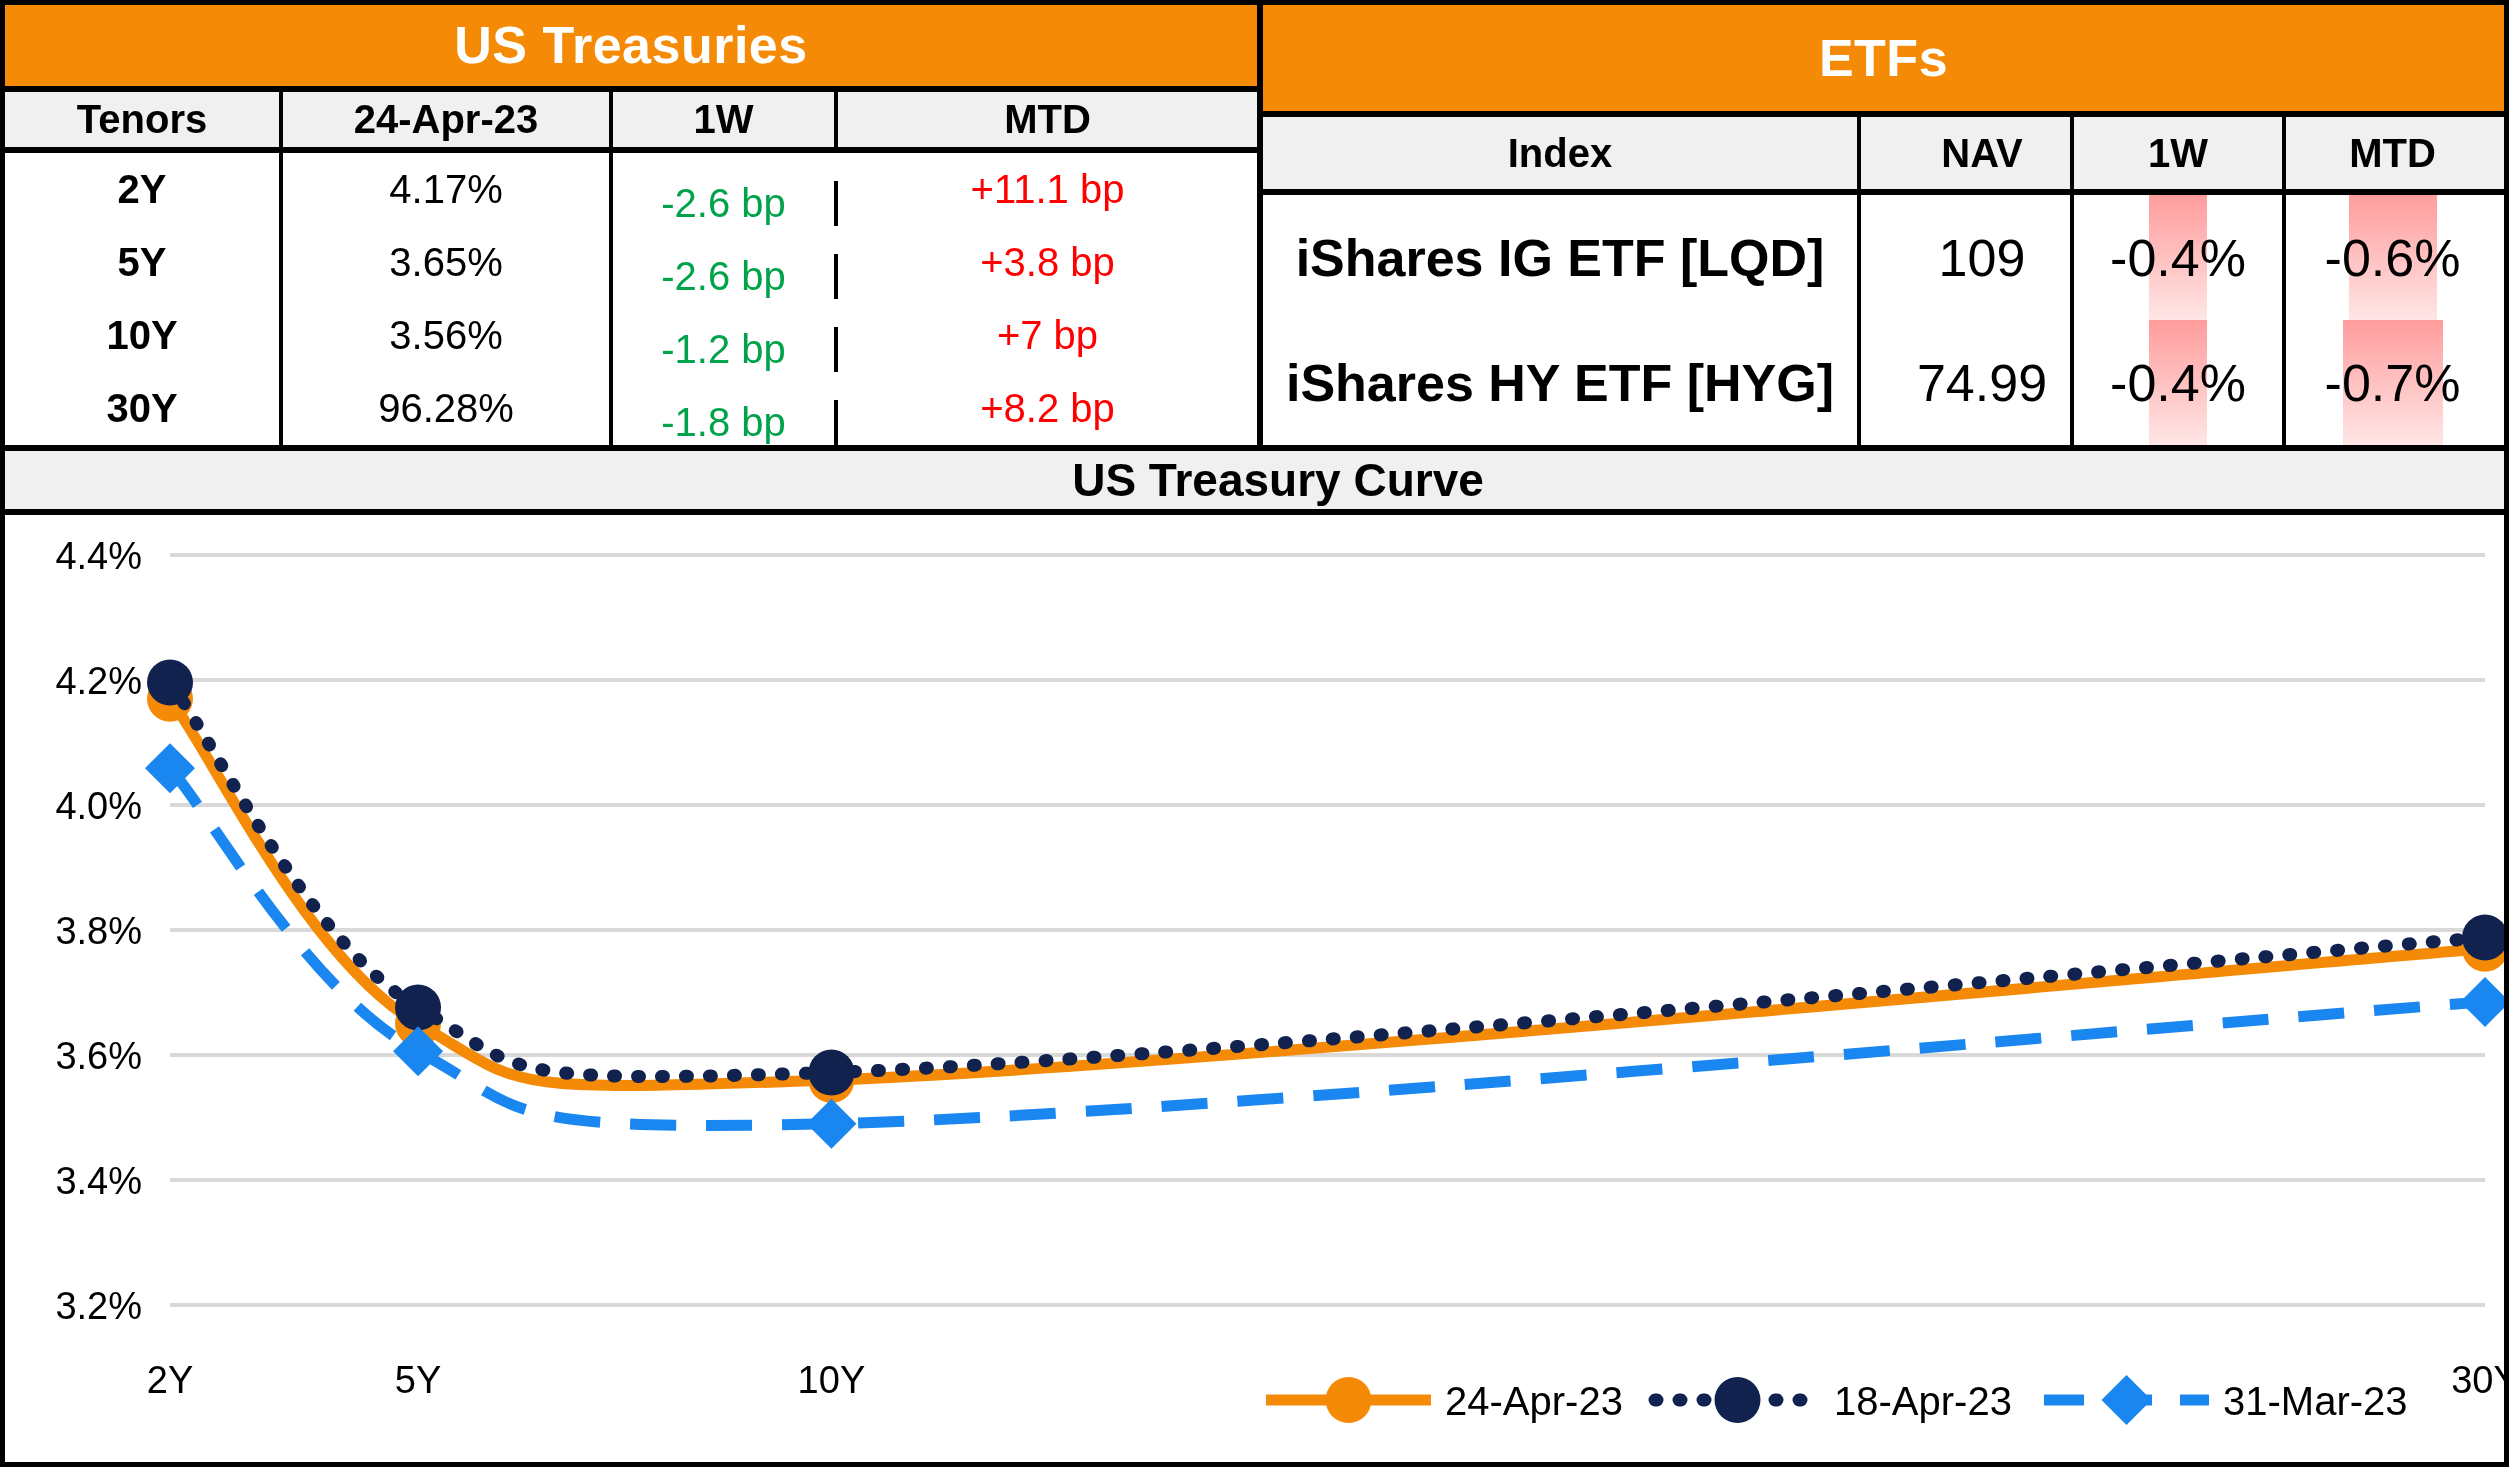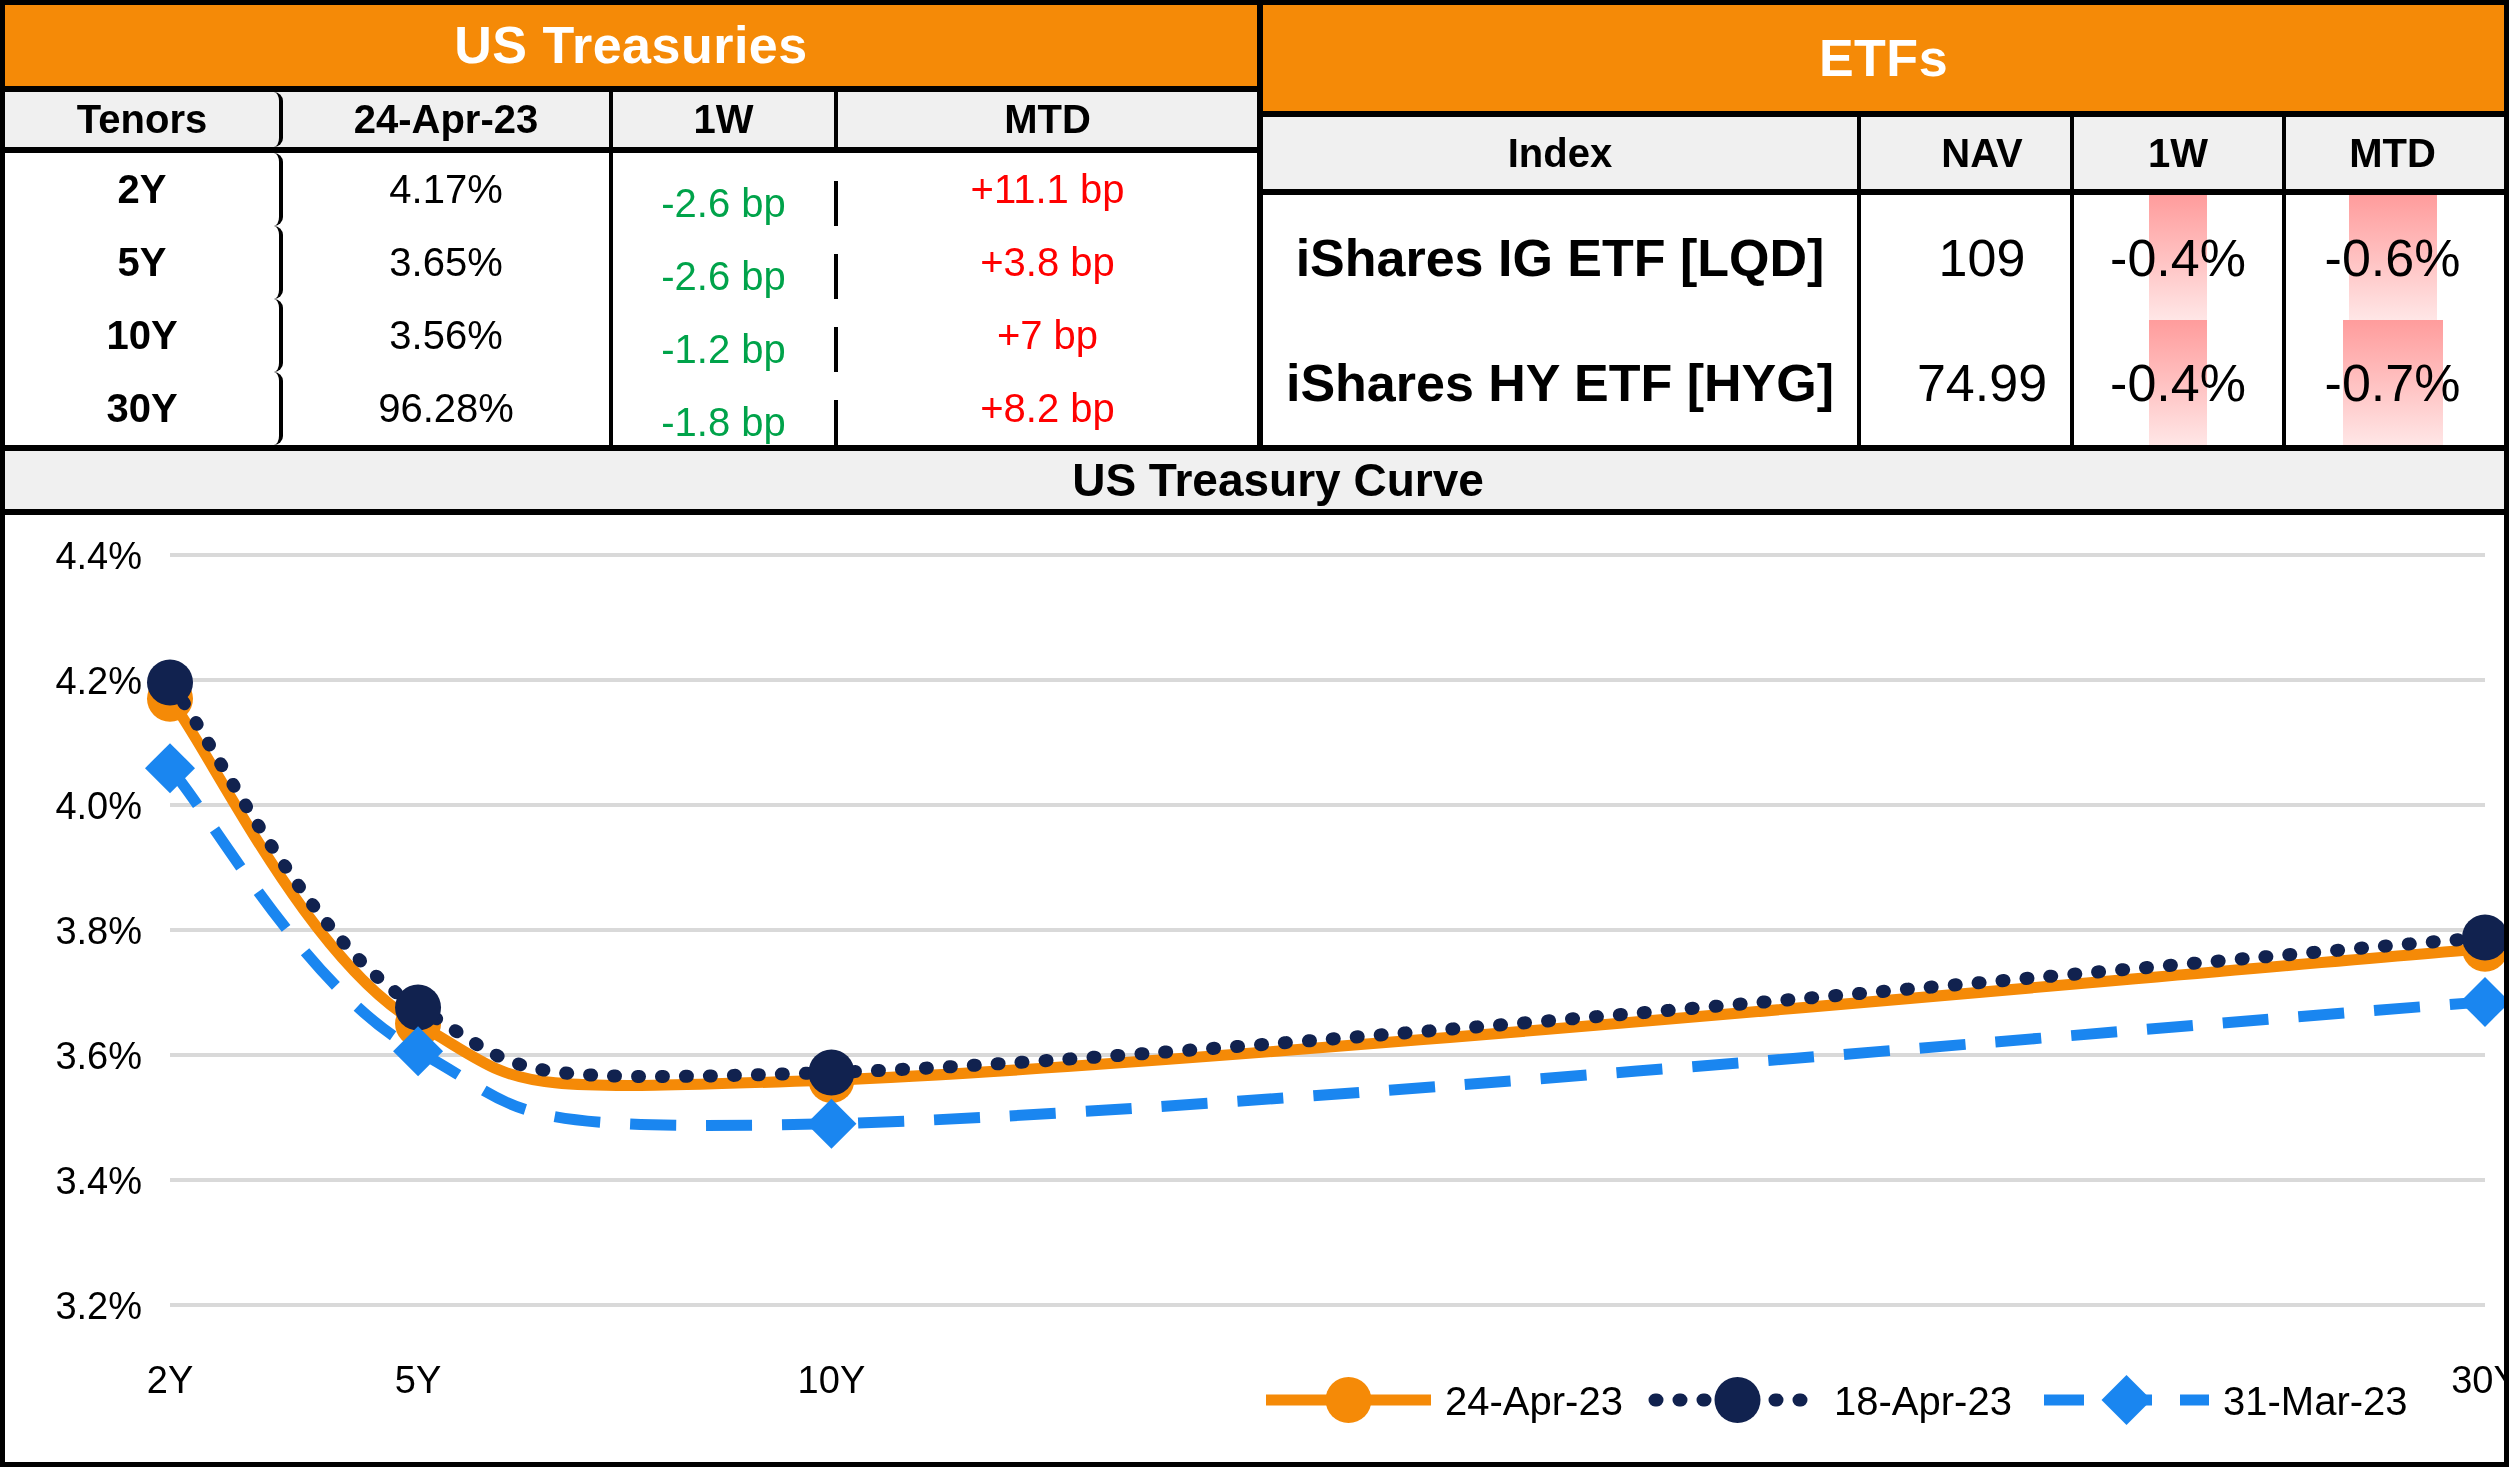--- a/index.html
+++ b/index.html
@@ -24,21 +24,21 @@
   .body-rows{flex:1;display:flex;flex-direction:column;}
   .row{display:flex;flex:1;box-sizing:border-box;}
   .cell{display:flex;align-items:center;justify-content:center;font-size:40px;color:#000;
         box-sizing:border-box;border-right:4px solid #000;position:relative;background:#fff;}
   .cell:last-child{border-right:none;}
   .cell.bold{font-weight:bold;}
   .cell.green{color:#00A34A;margin-top:28px;}
   .cell.red{color:#FF0000;}
 
   
-  .c-tenor{width:278px;border-radius:9px;}
+  .c-tenor{width:278px;}
   .c-val{width:330px;}
   .c-1w{width:225px;}
   .c-mtd{width:419px;}
 
   
   .e-index{width:598px;}
   .e-nav{width:213px;padding-left:33px;}
   .e-1w{width:212px;}
   .e-mtd{width:213px;}
 

